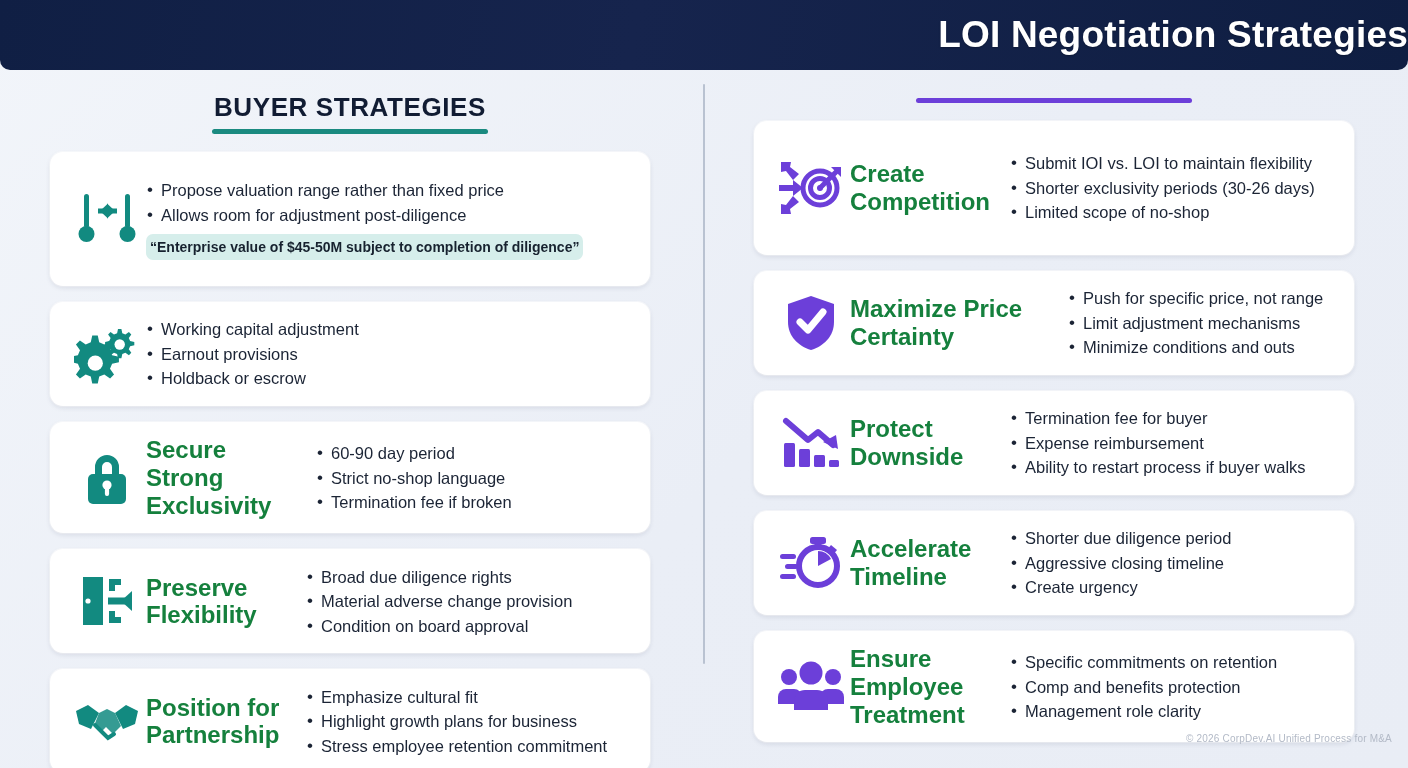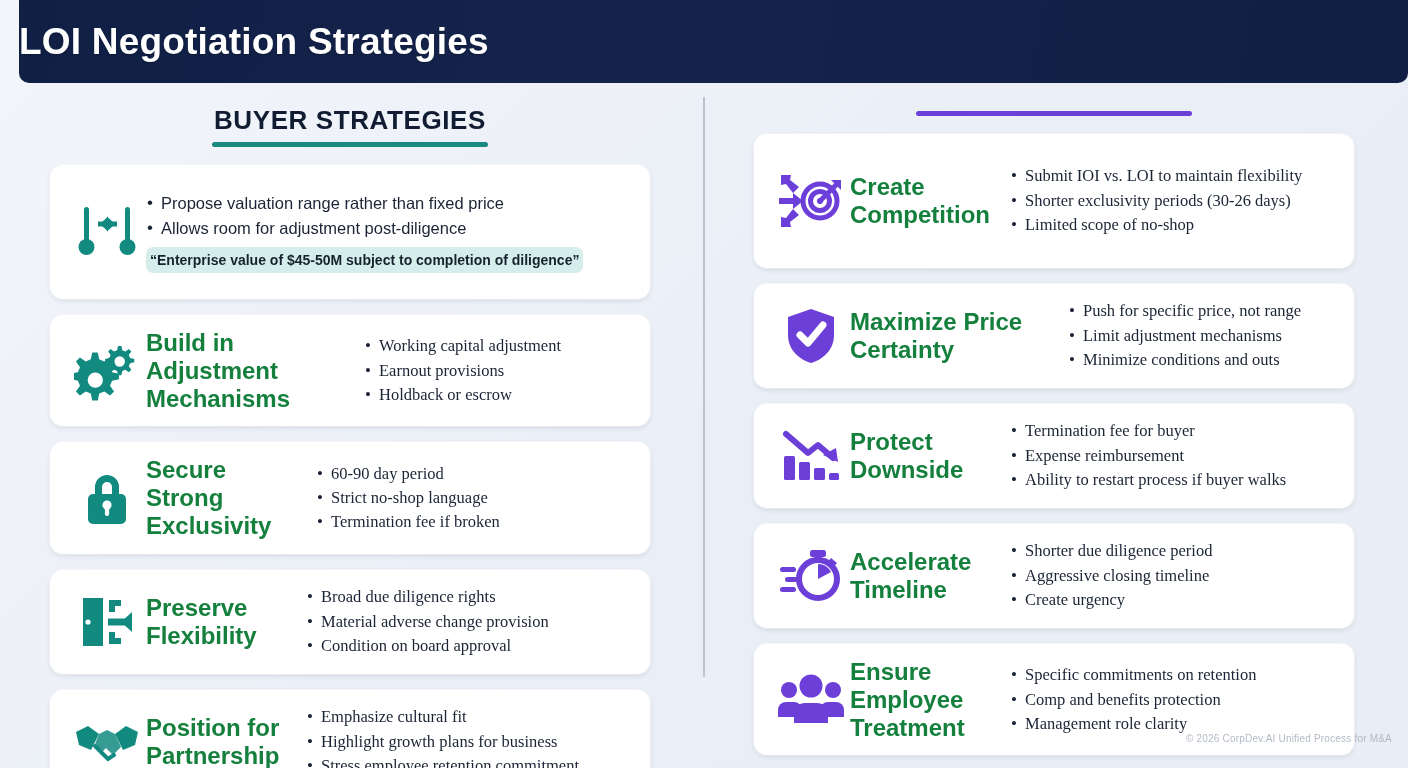--- a/index.html
+++ b/index.html
@@ -18,28 +18,27 @@
   .page {
     position: relative;
     width: 1408px;
     height: 768px;
     background: linear-gradient(135deg, #f2f5fa 0%, #eaeef6 55%, #e9edf5 100%);
     overflow: hidden;
   }
 
   
   .header {
-    height: 83px;
+    height: 70px;
     background: linear-gradient(100deg, #101f44 0%, #16244d 45%, #0f1e42 100%);
     border-bottom-left-radius: 10px;
     border-bottom-right-radius: 10px;
     display: flex;
     align-items: center;
-    justify-content: flex-start;
-    margin-left: 19px;
+    justify-content: flex-end;
   }
   .header-title {
     color: #ffffff;
     font-size: 37px;
     font-weight: 700;
     letter-spacing: 0.2px;
     text-shadow: 0 1px 2px rgba(0,0,0,0.25);
   }
 
   
@@ -116,21 +115,21 @@
   
   .side { display: flex; align-items: center; }
   .side .card-title {
     font-size: 24px;
     font-weight: 700;
     color: #15803d;
     line-height: 1.16;
     flex: 0 0 auto;
     padding-right: 14px;
   }
-  .side .bullets { flex: 1 1 auto; font-family: Liberation Serif, serif; }
+  .side .bullets { flex: 1 1 auto; }
 
   .title-w-lg { width: 218px; }
   .title-w-md { width: 170px; }
   .title-w-sm { width: 160px; }
 
   ul.bullets { list-style: none; }
   ul.bullets li {
     font-size: 16.5px;
     color: #1b2435;
     line-height: 1.48;
@@ -216,21 +215,20 @@
           <svg width="66" height="62" viewBox="0 0 66 62">
             <g fill="#128a80">
               <path d="M44 6 l3.4 .0 .9 4.2 3.1 1.3 3.5-2.5 2.4 2.4-2.5 3.5 1.3 3.1 4.2 .9 0 3.4-4.2 .9-1.3 3.1 2.5 3.5-2.4 2.4-3.5-2.5-3.1 1.3-.9 4.2-3.4 0-.9-4.2-3.1-1.3-3.5 2.5-2.4-2.4 2.5-3.5-1.3-3.1-4.2-.9 0-3.4 4.2-.9 1.3-3.1-2.5-3.5 2.4-2.4 3.5 2.5 3.1-1.3z"></path>
               <circle cx="45.7" cy="21.5" r="5.2" fill="#ffffff"></circle>
               <path d="M22 18 l6 0 1.6 7.4 5.5 2.3 6.3-4.4 4.3 4.3-4.4 6.3 2.3 5.5 7.4 1.6 0 6-7.4 1.6-2.3 5.5 4.4 6.3-4.3 4.3-6.3-4.4-5.5 2.3-1.6 7.4-6 0-1.6-7.4-5.5-2.3-6.3 4.4-4.3-4.3 4.4-6.3-2.3-5.5-7.4-1.6 0-6 7.4-1.6 2.3-5.5-4.4-6.3 4.3-4.3 6.3 4.4 5.5-2.3z" transform="translate(-2,-4) scale(0.92)"></path>
               <circle cx="21.3" cy="40.2" r="7.6" fill="#ffffff"></circle>
             </g>
           </svg>
         </div>
         <div class="card-body side">
-          <div class="card-title title-w-lg">Build in Adjustment Mechanisms</div>
           <ul class="bullets">
             <li>Working capital adjustment</li>
             <li>Earnout provisions</li>
             <li>Holdback or escrow</li>
           </ul>
         </div>
       </div>
 
       <div class="card std">
         <div class="icon-box">

